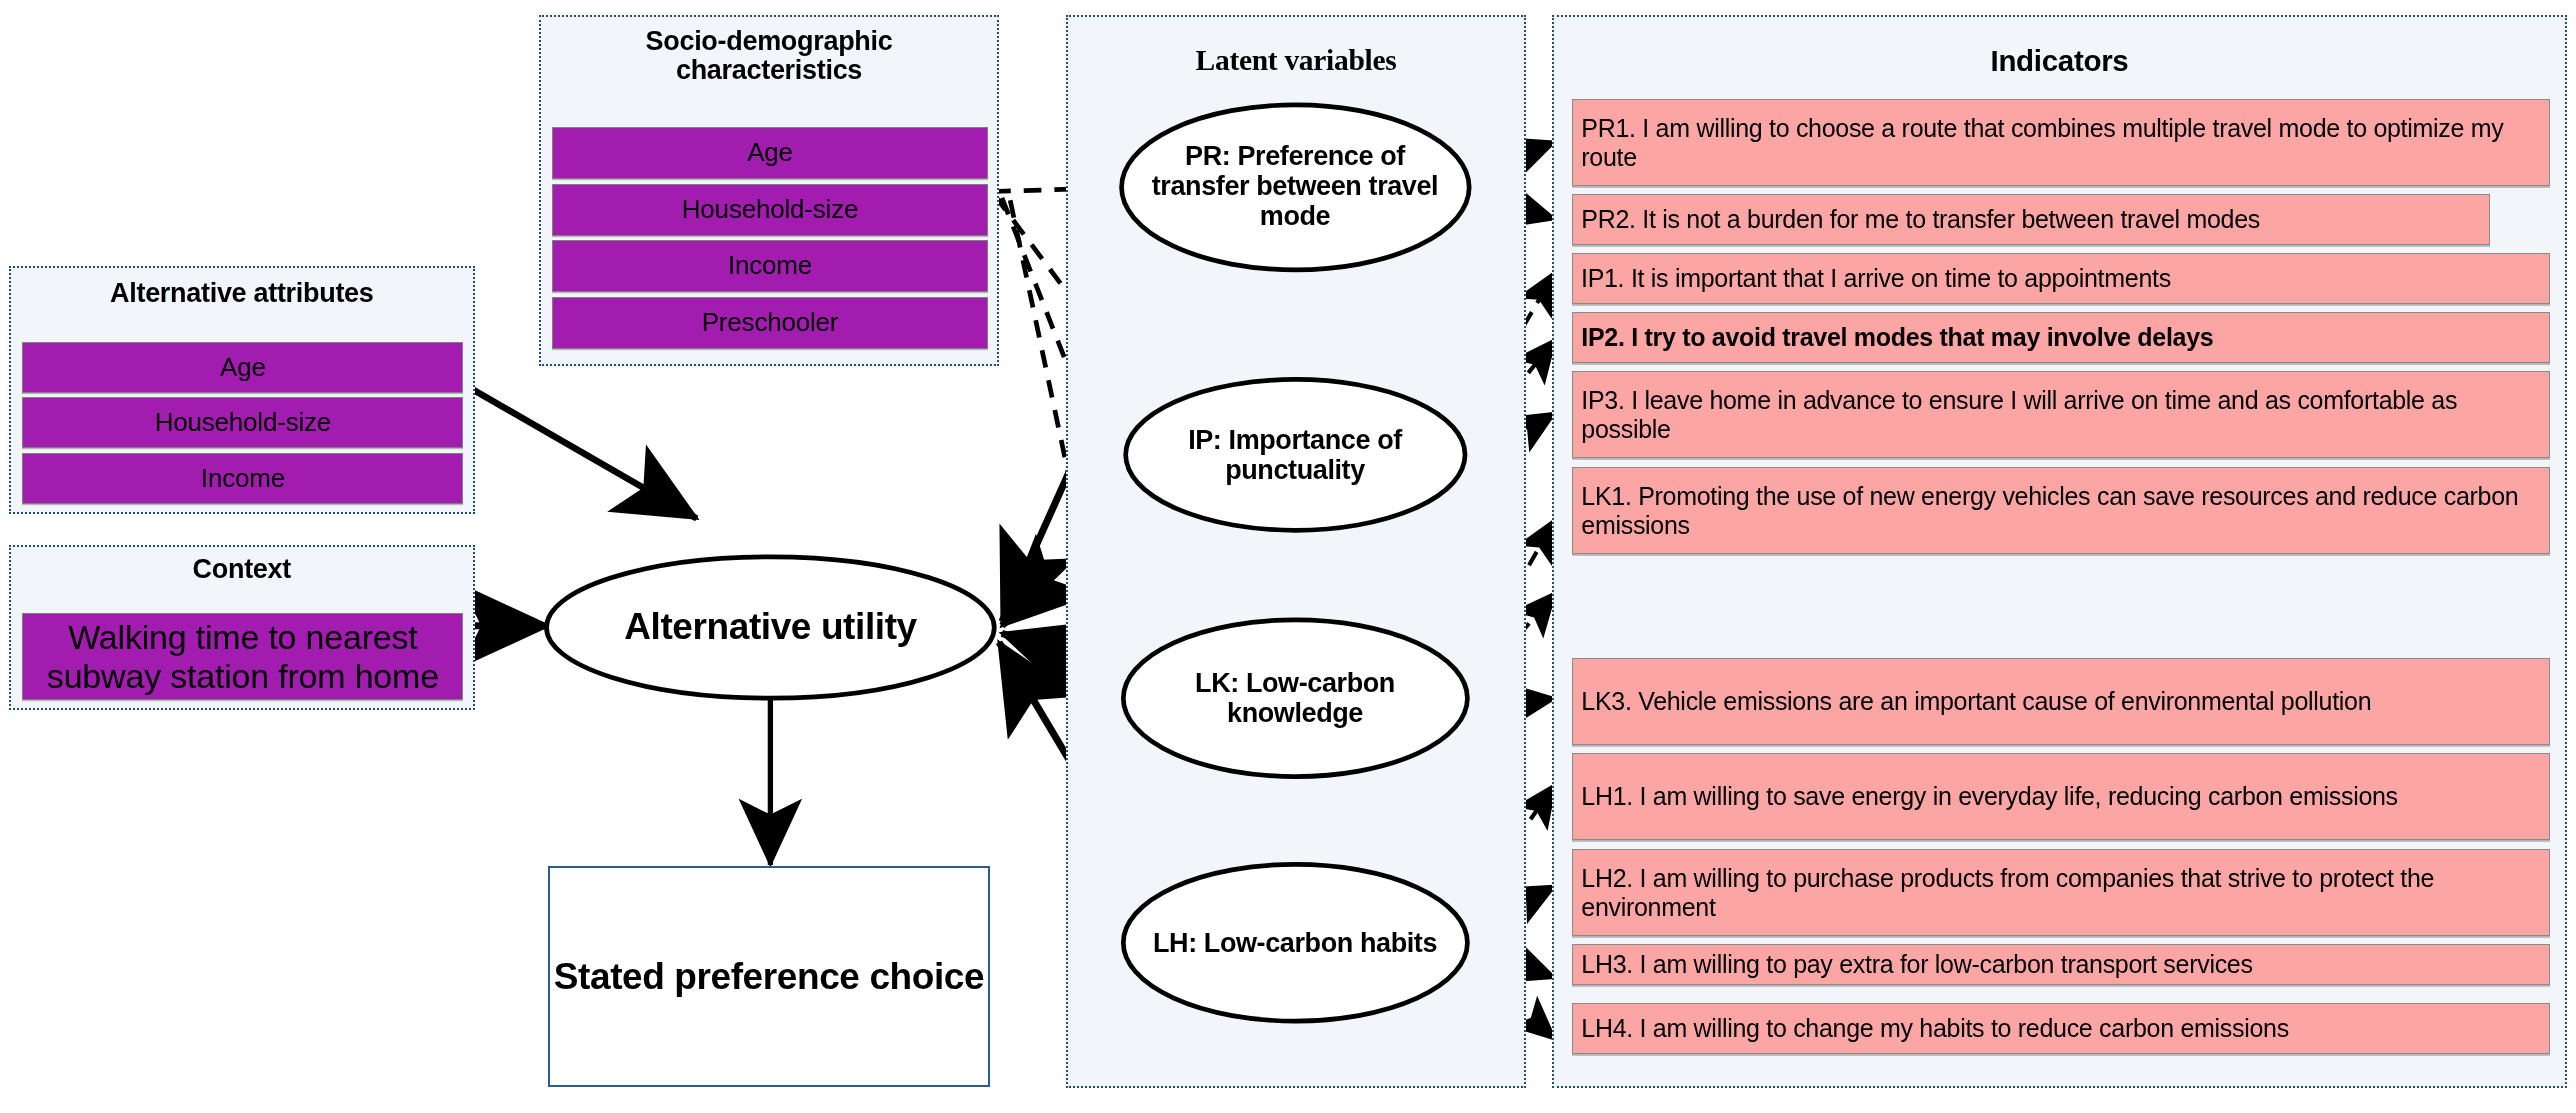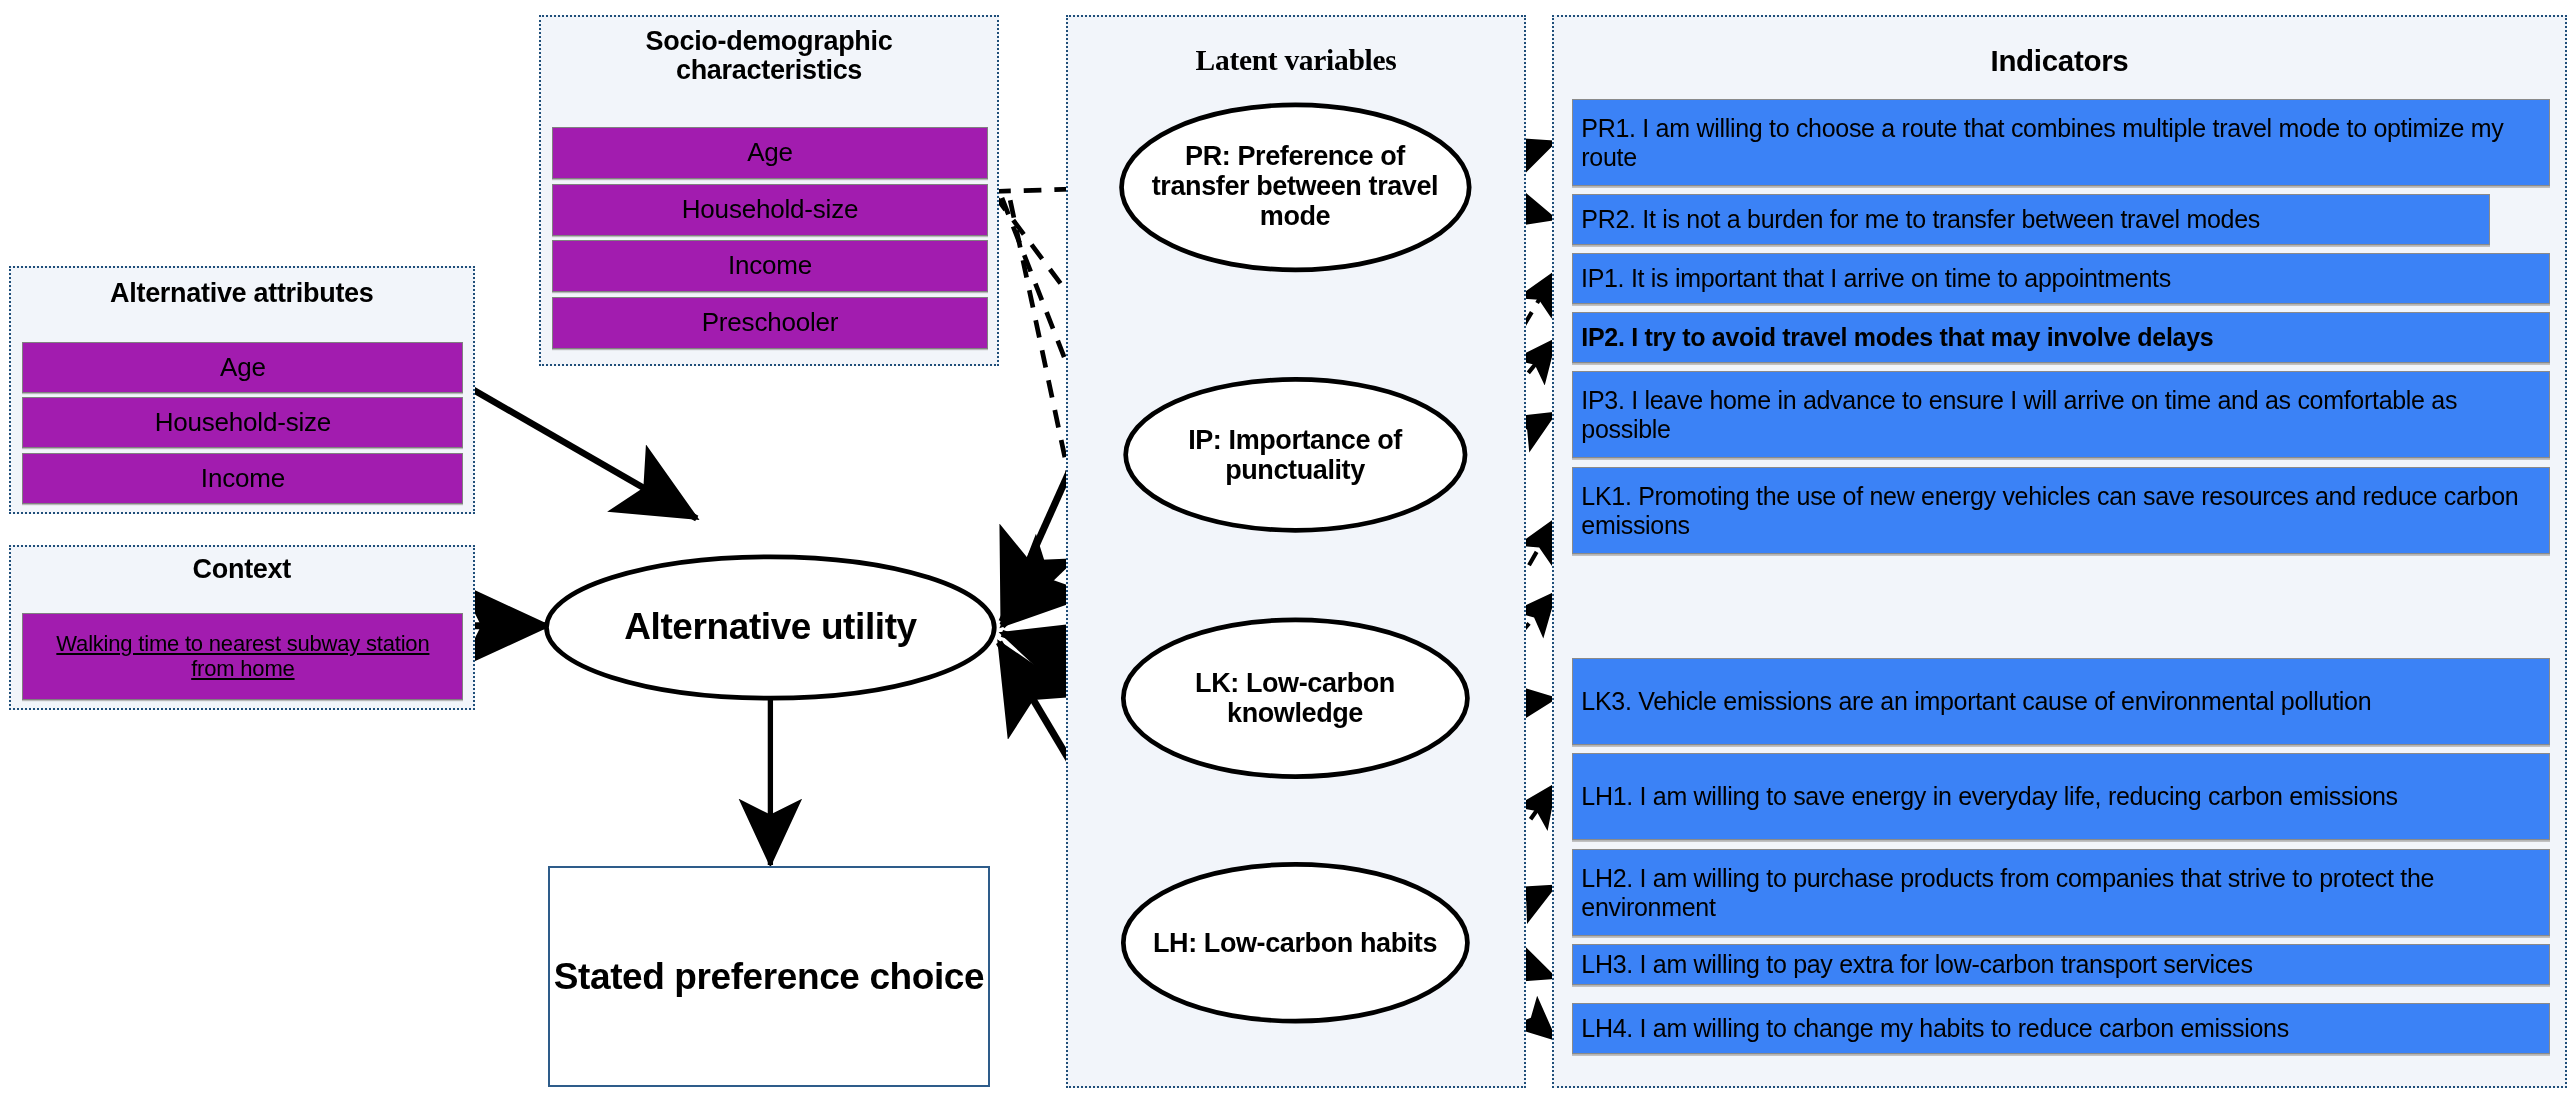--- a/index.html
+++ b/index.html
@@ -12,21 +12,21 @@
   .panel-title{position:absolute;width:100%;text-align:center;font-weight:bold;
                color:#000;line-height:1.08;letter-spacing:-0.3px;}
 
   
   .attr-box{position:absolute;background:#a21caf;border:1.8px solid #808080;
             box-sizing:border-box;display:flex;align-items:center;justify-content:center;
             text-align:center;line-height:1.12;letter-spacing:-0.2px;
             box-shadow:0 1.2px 0 0 #b9b9b9;}
 
   
-  .ind-box{position:absolute;background:#3b82f6;border:1.8px solid #8a8a8a;
+  .ind-box{position:absolute;background:#fca5a5;border:1.8px solid #8a8a8a;
            box-sizing:border-box;display:flex;align-items:center;
            padding-left:8.3px;padding-right:5.9px;line-height:1.16;
            letter-spacing:-0.3px;box-shadow:0 1.8px 0 0 #b5b5b5;}
 
   
   .outcome-box{position:absolute;background:#FFFFFF;border:2.4px solid #2E5C8A;
                box-sizing:border-box;display:flex;align-items:center;justify-content:center;
                text-align:center;font-weight:bold;line-height:1.12;letter-spacing:-0.4px;}
 
   
@@ -92,21 +92,21 @@
   <div class="panel" style="left:8.8px;top:266px;width:466px;height:248px;">
     <div class="panel-title" style="top:10.6px;font-size:27px;">Alternative attributes</div>
   </div>
   <div class="attr-box" style="left:22.4px;top:342px;width:441px;height:51px;font-size:26px;">Age</div>
   <div class="attr-box" style="left:22.4px;top:397px;width:441px;height:51px;font-size:26px;">Household-size</div>
   <div class="attr-box" style="left:22.4px;top:453px;width:441px;height:51px;font-size:26px;">Income</div>
 
   <div class="panel" style="left:8.8px;top:545px;width:466px;height:165px;">
     <div class="panel-title" style="top:8.3px;font-size:27px;">Context</div>
   </div>
-  <div class="attr-box" style="left:22.4px;top:613px;width:441px;height:87px;font-size:22px;padding:0 22px;text-decoration:underline;">Walking time to nearest subway station from home</div>
+  <div class="attr-box" style="left:22.4px;top:613px;width:441px;height:87px;font-size:34px;padding:0 22px;">Walking time to nearest subway station from home</div>
 
   <div class="panel" style="left:539px;top:14.7px;width:460px;height:351px;">
     <div class="panel-title" style="top:10.6px;font-size:27px;padding:0 17.7px;box-sizing:border-box;">Socio-demographic characteristics</div>
   </div>
   <div class="attr-box" style="left:552px;top:127px;width:436px;height:52px;font-size:26px;">Age</div>
   <div class="attr-box" style="left:552px;top:184px;width:436px;height:52px;font-size:26px;">Household-size</div>
   <div class="attr-box" style="left:552px;top:240px;width:436px;height:52px;font-size:26px;">Income</div>
   <div class="attr-box" style="left:552px;top:297px;width:436px;height:52px;font-size:26px;">Preschooler</div>
 
   <div class="panel" style="left:1066px;top:14.7px;width:460px;height:1073px;font-family:Liberation Serif, serif;">

